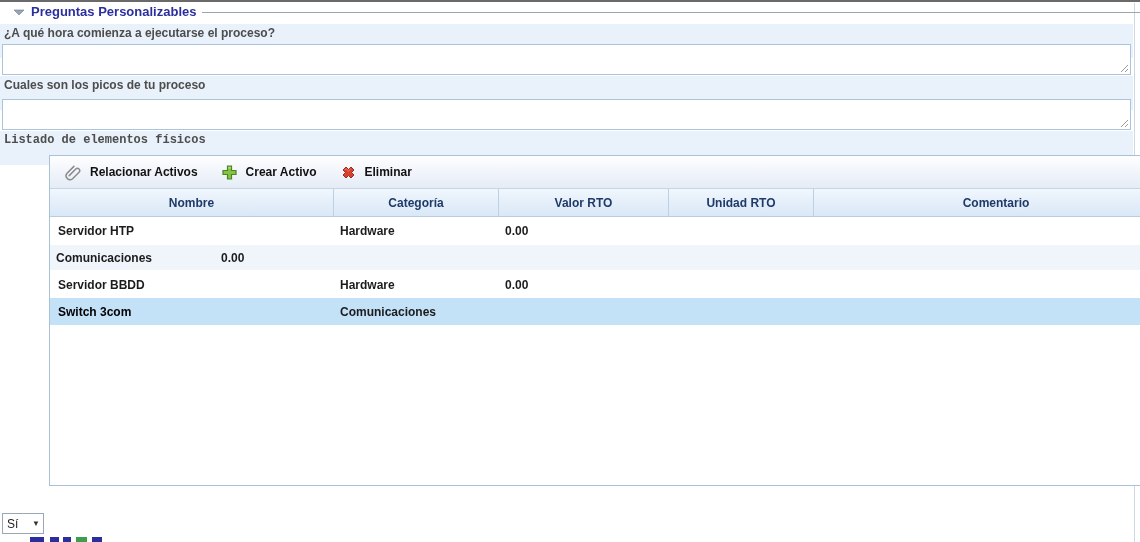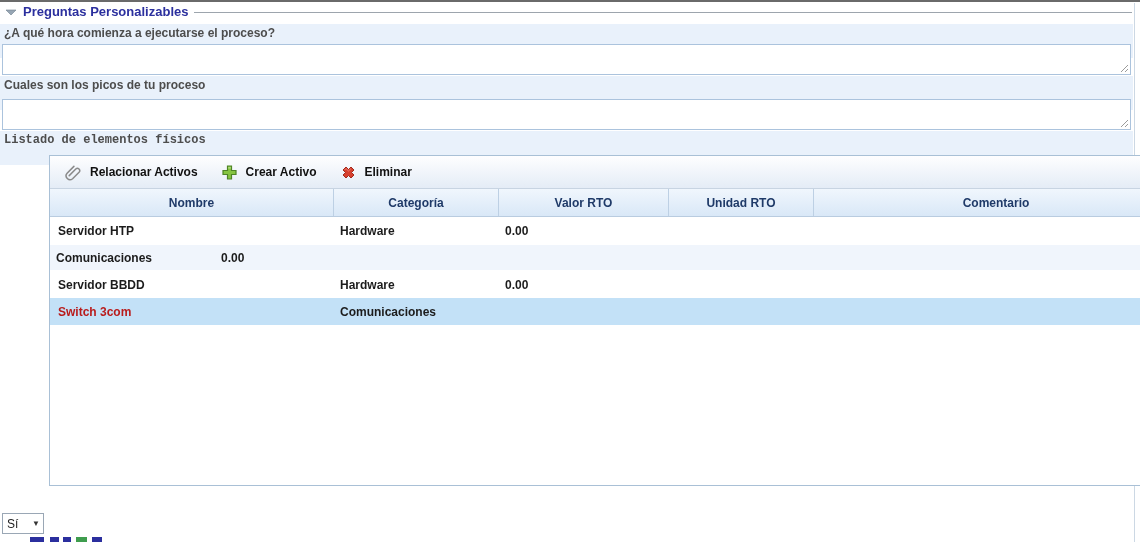--- a/index.html
+++ b/index.html
@@ -4,21 +4,21 @@
 <style>
   html,body{margin:0;padding:0;background:#fff;}
   .screen{
     position:relative;width:1140px;height:542px;background:#ffffff;
     font-family:"Liberation Sans", sans-serif;overflow:hidden;
   }
   .top-strip{position:absolute;top:0;left:0;width:1140px;height:2px;background:#6a6a6a;}
   .right-border{position:absolute;top:3px;right:5px;width:1px;height:539px;background:#ccd8e4;}
 
   
-  .legend-row{position:absolute;top:3px;left:4px;width:1128px;height:17px;display:flex;align-items:center;}
+  .legend-row{position:absolute;top:3px;left:12px;width:1128px;height:17px;display:flex;align-items:center;}
   .collapse-arrow{width:14px;height:12px;display:inline-flex;align-items:center;justify-content:center;margin-right:5px;cursor:pointer;}
   .legend-title{font-size:13px;font-weight:bold;color:#2b2f9e;white-space:nowrap;}
   .legend-line{flex:1;height:1px;background:#9da5ad;margin-left:6px;margin-top:1px;}
 
   
   .label-bar{
     position:absolute;left:0;width:1133px;height:34px;background:#e9f1fb;
     font-size:12px;font-weight:bold;color:#4d4d4d;line-height:18px;padding-left:4px;
     box-sizing:border-box;white-space:nowrap;
   }
@@ -61,21 +61,21 @@
   .c1{width:284px;} .c2{width:165px;} .c3{width:170px;} .c4{width:145px;} .c5{flex:1;}
 
   .trow{height:27px;flex:0 0 27px;display:flex;align-items:center;cursor:pointer;background:#fff;}
   .trow.stripe{background:#f0f5fc;border-top:1px solid #fff;border-bottom:1px solid #fff;box-sizing:border-box;}
   .trow.selected{background:#c3e1f7;}
   .tcell{
     box-sizing:border-box;padding-left:6px;font-size:12px;font-weight:bold;color:#1c1c1c;
     white-space:nowrap;overflow:hidden;
   }
   .tcell.c1{padding-left:8px;}
-  .trow.selected .tcell.c1{color:#b91c1c;}
+  .trow.selected .tcell.c1{color:#000000;}
   .grid-filler{flex:1;background:#fff;}
 
   
   .select-box{
     position:absolute;top:513px;left:2px;width:42px;height:21px;box-sizing:border-box;
     border:1px solid #9aa7b5;background:#fff;display:flex;align-items:center;
     font-size:12px;color:#222;cursor:pointer;
   }
   .select-box .sel-val{padding-left:4px;flex:1;}
   .select-box .sel-arrow{font-size:8px;color:#333;padding-right:3px;}

